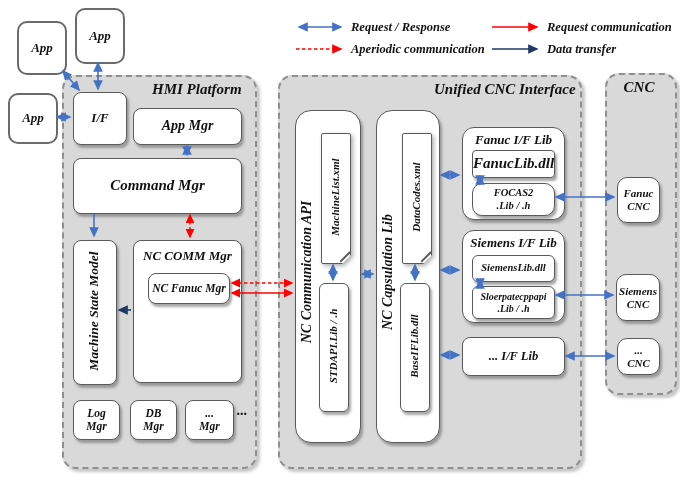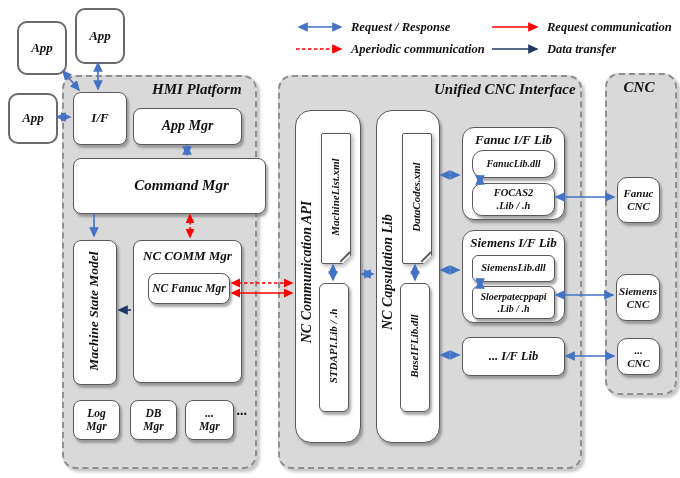--- a/index.html
+++ b/index.html
@@ -62,21 +62,21 @@
       <span>Data transfer</span>
     </div>
   </div>
 
   <div class="abs box appbox" style="left:75px;top:8px;width:46px;height:52px;">App</div>
   <div class="abs box appbox" style="left:17px;top:21px;width:46px;height:50px;">App</div>
   <div class="abs box appbox" style="left:8px;top:93px;width:46px;height:47px;">App</div>
 
   <div class="abs box" style="left:73px;top:92px;width:52px;height:51px;font-size:13px;">I/F</div>
   <div class="abs box" style="left:133px;top:108px;width:107px;height:35px;font-size:14px;">App Mgr</div>
-  <div class="abs box" style="left:73px;top:158px;width:167px;height:54px;font-size:15px;padding-left:24px;">Command Mgr</div>
+  <div class="abs box" style="left:73px;top:158px;width:167px;height:54px;font-size:15px;">Command Mgr</div>
 
   <div class="abs box" style="left:73px;top:240px;width:42px;height:143px;"></div>
   <div class="abs vrot" style="left:-6px;top:301px;width:200px;height:20px;font-size:13.5px;">Machine State Model</div>
 
   <div class="abs box" style="left:133px;top:240px;width:109px;height:143px;align-items:flex-start;font-size:13px;padding-top:8px;box-sizing:border-box;">NC COMM Mgr</div>
   <div class="abs box" style="left:148px;top:273px;width:80px;height:29px;font-size:11.5px;">NC Fanuc Mgr</div>
 
   <div class="abs box ml" style="left:73px;top:400px;width:45px;height:38px;font-size:11.5px;">Log
 Mgr</div>
   <div class="abs box ml" style="left:130px;top:400px;width:45px;height:38px;font-size:11.5px;">DB
@@ -103,21 +103,21 @@
   <div class="abs filewrap" style="left:402px;top:133px;width:28px;height:129px;">
     <div class="box file" style="width:100%;height:100%;"></div>
     <div class="notch" style="right:-3px;bottom:4px;"></div>
   </div>
   <div class="abs vrot" style="left:316px;top:187px;width:200px;height:20px;font-size:11px;">DataCodes.xml</div>
 
   <div class="abs box" style="left:400px;top:283px;width:28px;height:127px;border-radius:6px;"></div>
   <div class="abs vrot" style="left:314px;top:336px;width:200px;height:20px;font-size:11px;">BaseIFLib.dll</div>
 
   <div class="abs box" style="left:462px;top:127px;width:103px;height:93px;border-radius:12px;align-items:flex-start;font-size:13px;padding-top:5px;box-sizing:border-box;">Fanuc I/F Lib</div>
-  <div class="abs box" style="left:472px;top:150px;width:81px;height:26px;font-size:10px;border-radius:11px;">FanucLib.dll</div>
+  <div class="abs box" style="left:472px;top:150px;width:81px;height:26px;font-size:15px;border-radius:4px;">FanucLib.dll</div>
   <div class="abs box ml" style="left:472px;top:183px;width:81px;height:31px;font-size:10.5px;border-radius:10px;">FOCAS2
 .Lib / .h</div>
 
   <div class="abs box" style="left:462px;top:230px;width:103px;height:93px;border-radius:12px;align-items:flex-start;font-size:13px;padding-top:5px;box-sizing:border-box;">Siemens I/F Lib</div>
   <div class="abs box" style="left:472px;top:255px;width:81px;height:25px;font-size:10.5px;border-radius:6px;">SiemensLib.dll</div>
   <div class="abs box ml" style="left:472px;top:286px;width:81px;height:31px;font-size:10px;border-radius:6px;">Sloerpatecppapi
 .Lib / .h</div>
 
   <div class="abs box" style="left:462px;top:337px;width:101px;height:37px;font-size:12.5px;">... I/F Lib</div>
 

